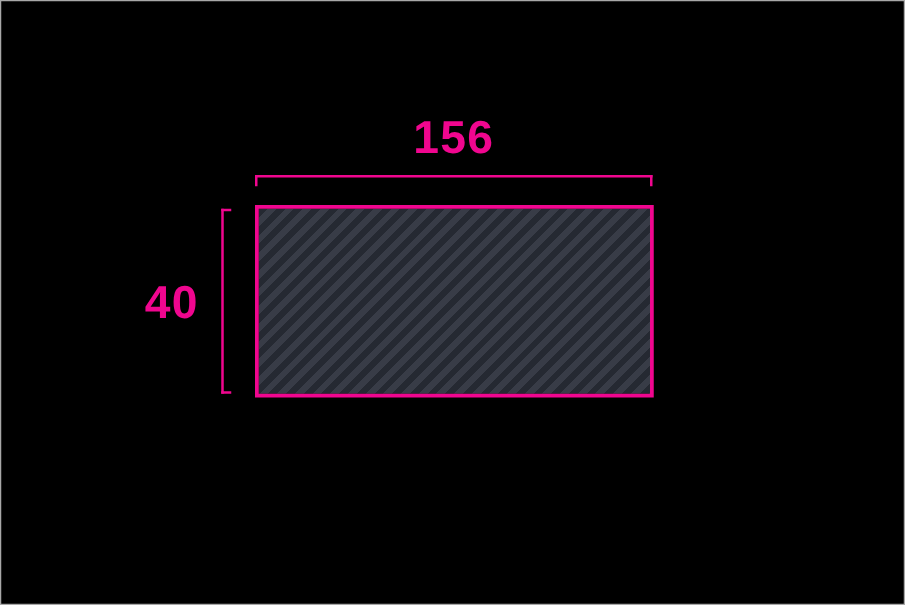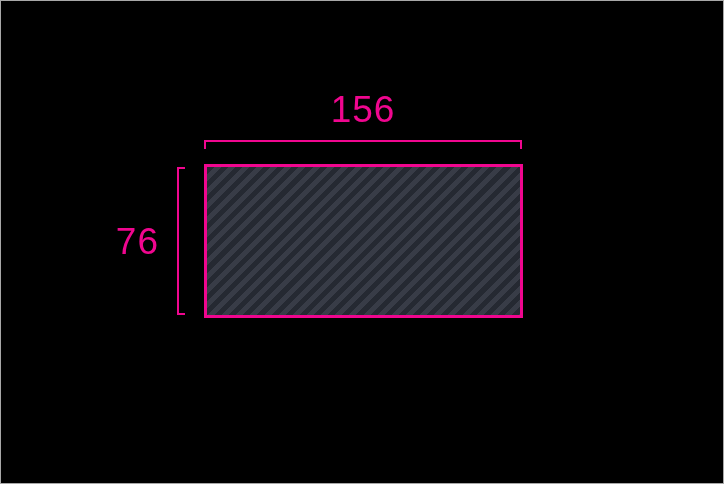--- a/index.html
+++ b/index.html
@@ -22,21 +22,21 @@
     height: 484px;
     background: var(--canvas-bg);
     border: 1px solid var(--frame-border);
     overflow: hidden;
   }
   .dim-label {
     position: absolute;
     color: var(--pink);
     font-size: 37px;
     line-height: 38px;
-    font-weight: 400;
+    font-weight: 700;
     letter-spacing: 1px;
   }
   .dim-label.width {
     left: 203px;
     top: 90px;
     width: 318px;
     text-align: center;
   }
   .dim-label.height {
     left: 58px;
@@ -102,20 +102,20 @@
 </style>
 </head>
 <body>
 
 <div class="frame">
 
   <div class="dim-label width">156</div>
 
   <div class="h-bracket"></div>
 
-  <div class="dim-label height">76</div>
+  <div class="dim-label height">40</div>
 
   <div class="v-bracket"></div>
 
   <div class="touch-target"></div>
 
 
 </div>
 
 </body></html>

